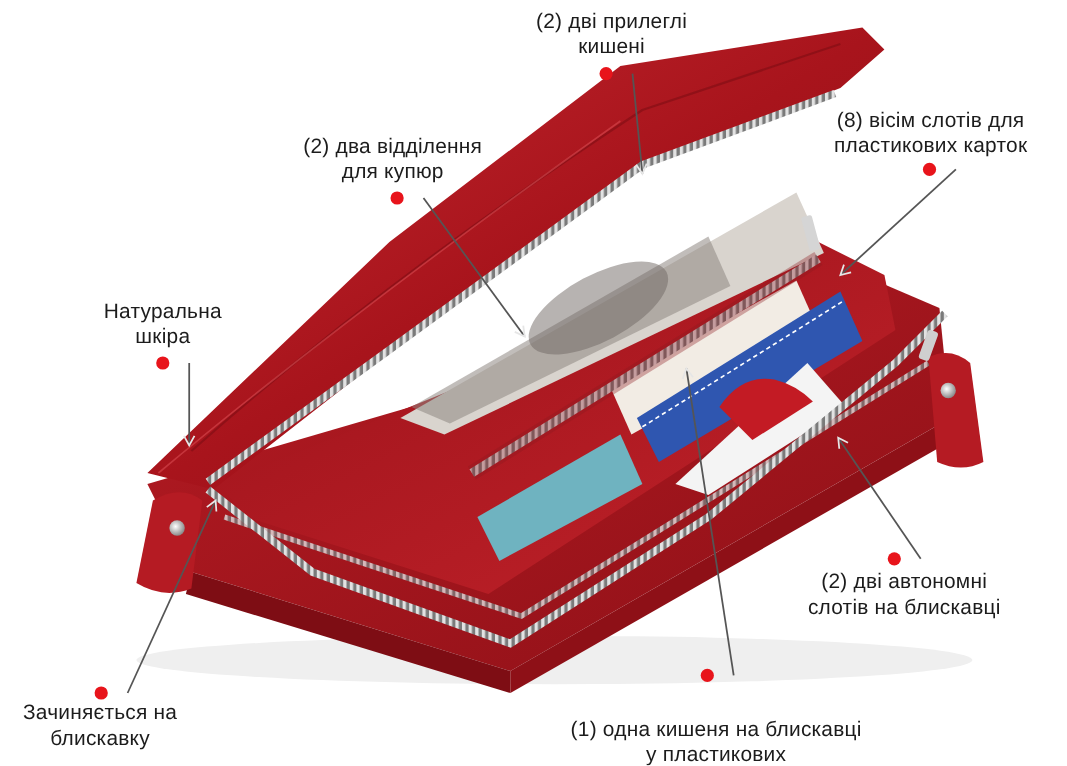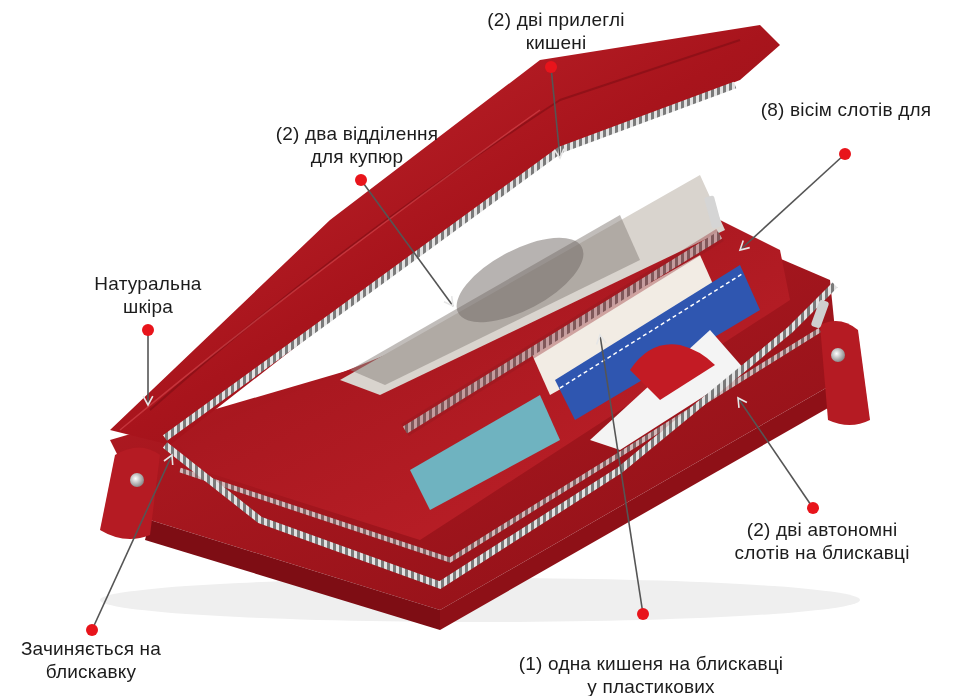--- a/index.html
+++ b/index.html
@@ -1,18 +1,18 @@
 <!DOCTYPE html>
 <html><head>
 <meta charset="utf-8">
 <style>
   html, body { margin: 0; padding: 0; background: #ffffff; }
   body { width: 970px; height: 696px; position: relative; overflow: hidden;
          font-family: "Liberation Sans", "DejaVu Sans", sans-serif; color: #1a1a1a; }
-  #stage { position: absolute; left: 0; top: 0; width: 874px; height: 696px; }
+  #stage { position: absolute; left: 0; top: 0; width: 874px; height: 696px; padding-left: 24px; }
   .label { position: absolute; font-size: 19px; line-height: 23px; text-align: center;
            white-space: nowrap; color: #1c1c1c; letter-spacing: 0.2px; }
   .label span { display: block; }
   .dot { position: absolute; width: 12px; height: 12px; border-radius: 50%;
          background: #e8141b; margin-left: -6px; margin-top: -6px; }
 </style>
 </head>
 <body>
 
 <div id="stage">
@@ -108,20 +108,21 @@
 
     <div class="dot" style="left:361px;top:180px"></div>
     <div class="label" style="left:357px;top:122px;transform:translateX(-50%)">
       <span>(2) два відділення</span>
       <span>для купюр</span>
     </div>
 
     <div class="dot" style="left:845px;top:154px"></div>
     <div class="label" style="left:846px;top:98px;transform:translateX(-50%)">
       <span>(8) вісім слотів для</span>
+      <span>пластикових карток</span>
     </div>
 
     <div class="dot" style="left:148px;top:330px"></div>
     <div class="label" style="left:148px;top:272px;transform:translateX(-50%)">
       <span>Натуральна</span>
       <span>шкіра</span>
     </div>
 
     <div class="dot" style="left:813px;top:508px"></div>
     <div class="label" style="left:822px;top:518px;transform:translateX(-50%)">

